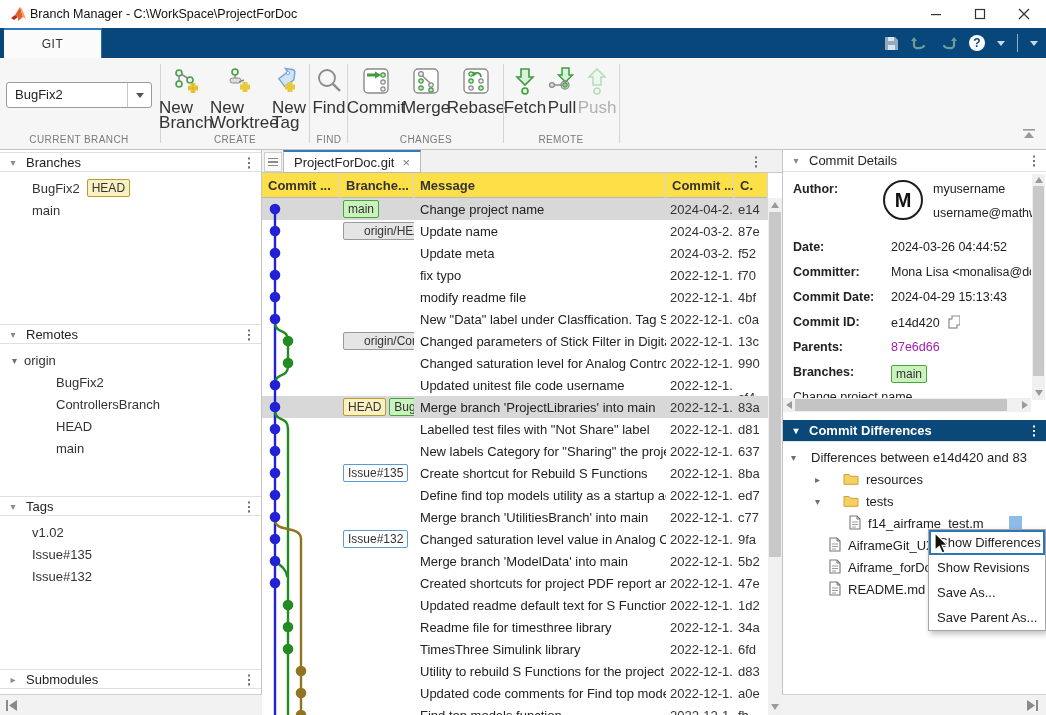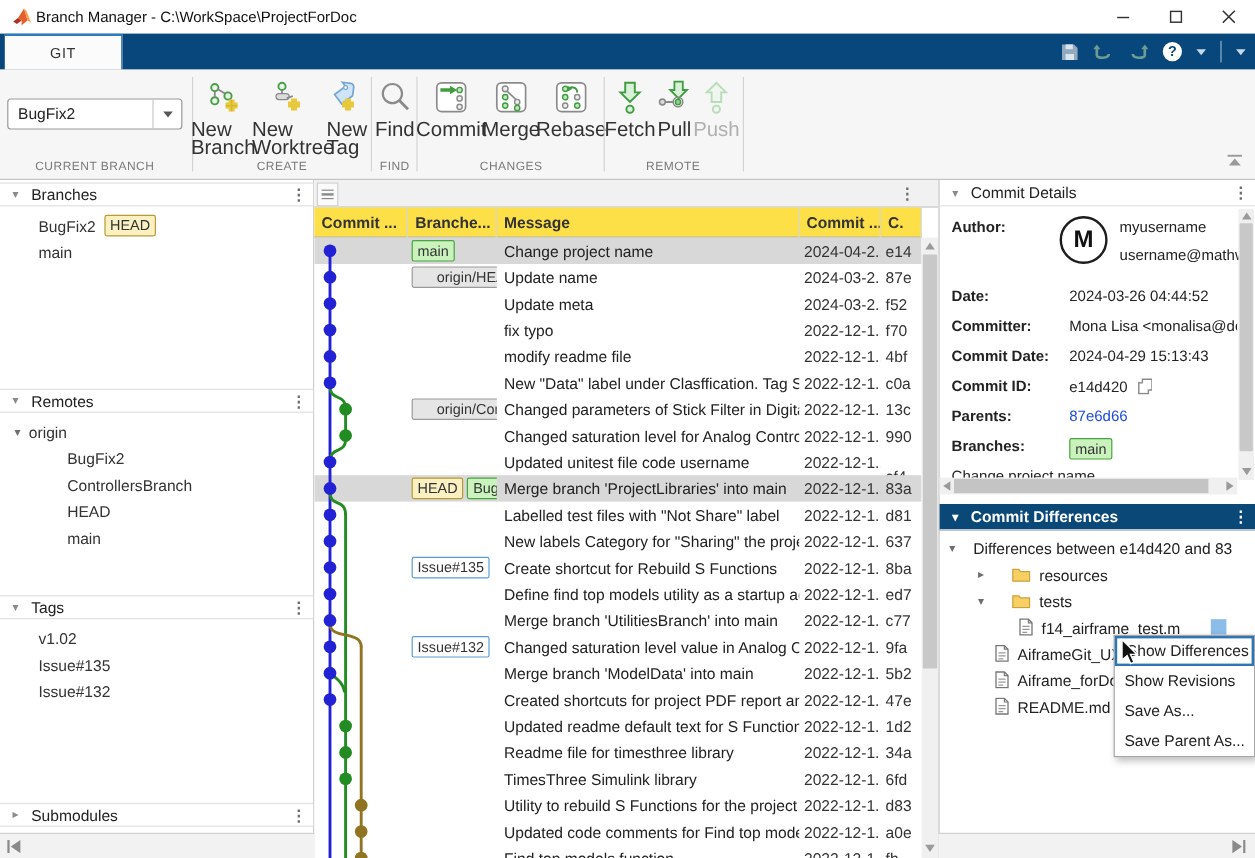--- a/index.html
+++ b/index.html
@@ -75,21 +75,21 @@
   .sarrow.down { border-left:4px solid transparent; border-right:4px solid transparent; border-top:6px solid #9a9a9a; }
 
   
   .rp-head { position:absolute; left:0; width:100%; height:22px; display:flex; align-items:center; border-bottom:1px solid #e3e3e3; }
   .rp-head .arr { width:26px; text-align:center; color:#8a8a8a; font-size:10px; }
   .rp-head .ttl { flex:1; font-size:13px; color:#222; }
   .rp-head.navy { background:#0a4878; }
   .rp-head.navy .ttl, .rp-head.navy .arr, .rp-head.navy .kebab { color:#fff; font-weight:bold; }
   .fld-label { position:absolute; left:10px; font-weight:bold; font-size:12.5px; color:#222; }
   .fld-value { position:absolute; left:108px; font-size:12.5px; color:#222; white-space:nowrap; overflow:hidden; max-width:140px; }
-  .fld-value.link { color:#1d4ed8; }
+  .fld-value.link { color:#a21caf; }
   .avatar { position:absolute; left:100px; top:30px; width:40px; height:40px; border:2.5px solid #1d1d1d; border-radius:50%; display:flex; align-items:center; justify-content:center; font-size:20px; font-weight:bold; color:#111; }
   .copy-ic { display:inline-block; margin-left:8px; vertical-align:-2px; }
   .rp-vscroll { position:absolute; left:249px; top:24px; width:13px; height:226px; background:#f0f0f0; }
   .rp-hscroll { position:absolute; left:0px; top:248px; width:248px; height:14px; background:#f0f0f0; }
   .hthumb { position:absolute; top:1px; height:12px; background:#c4c4c4; }
   .harrow { position:absolute; top:3px; width:0; height:0; }
   .harrow.left { border-top:4px solid transparent; border-bottom:4px solid transparent; border-right:6px solid #9a9a9a; }
   .harrow.right { border-top:4px solid transparent; border-bottom:4px solid transparent; border-left:6px solid #9a9a9a; }
   .tree-row { position:absolute; left:0; width:100%; height:22px; display:flex; align-items:center; font-size:13px; color:#222; }
   .tree-arr { position:absolute; color:#6e6e6e; font-size:10px; }
@@ -369,20 +369,24 @@
     </div>
   </div>
 
   <div class="center">
     <div class="tabstrip">
       <div class="hamburger">
           <i></i>
           <i></i>
           <i></i>
         </div>
+      <div class="doc-tab">
+        <span>ProjectForDoc.git</span>
+        <span class="x">×</span>
+      </div>
       <span class="kebab tab-kebab">⋮</span>
     </div>
     <div class="thead" id="thead">
         <div class="th" style="left: 0px; width: 78px;">Commit ...</div>
         <div class="th" style="left: 78px; width: 74px;">Branche...</div>
         <div class="th" style="left: 152px; width: 252px;">Message</div>
         <div class="th" style="left: 404px; width: 68px;">Commit ...</div>
         <div class="th" style="left: 472px; width: 34px;">C.</div>
       </div>
     <div class="tbody" id="tbody">

